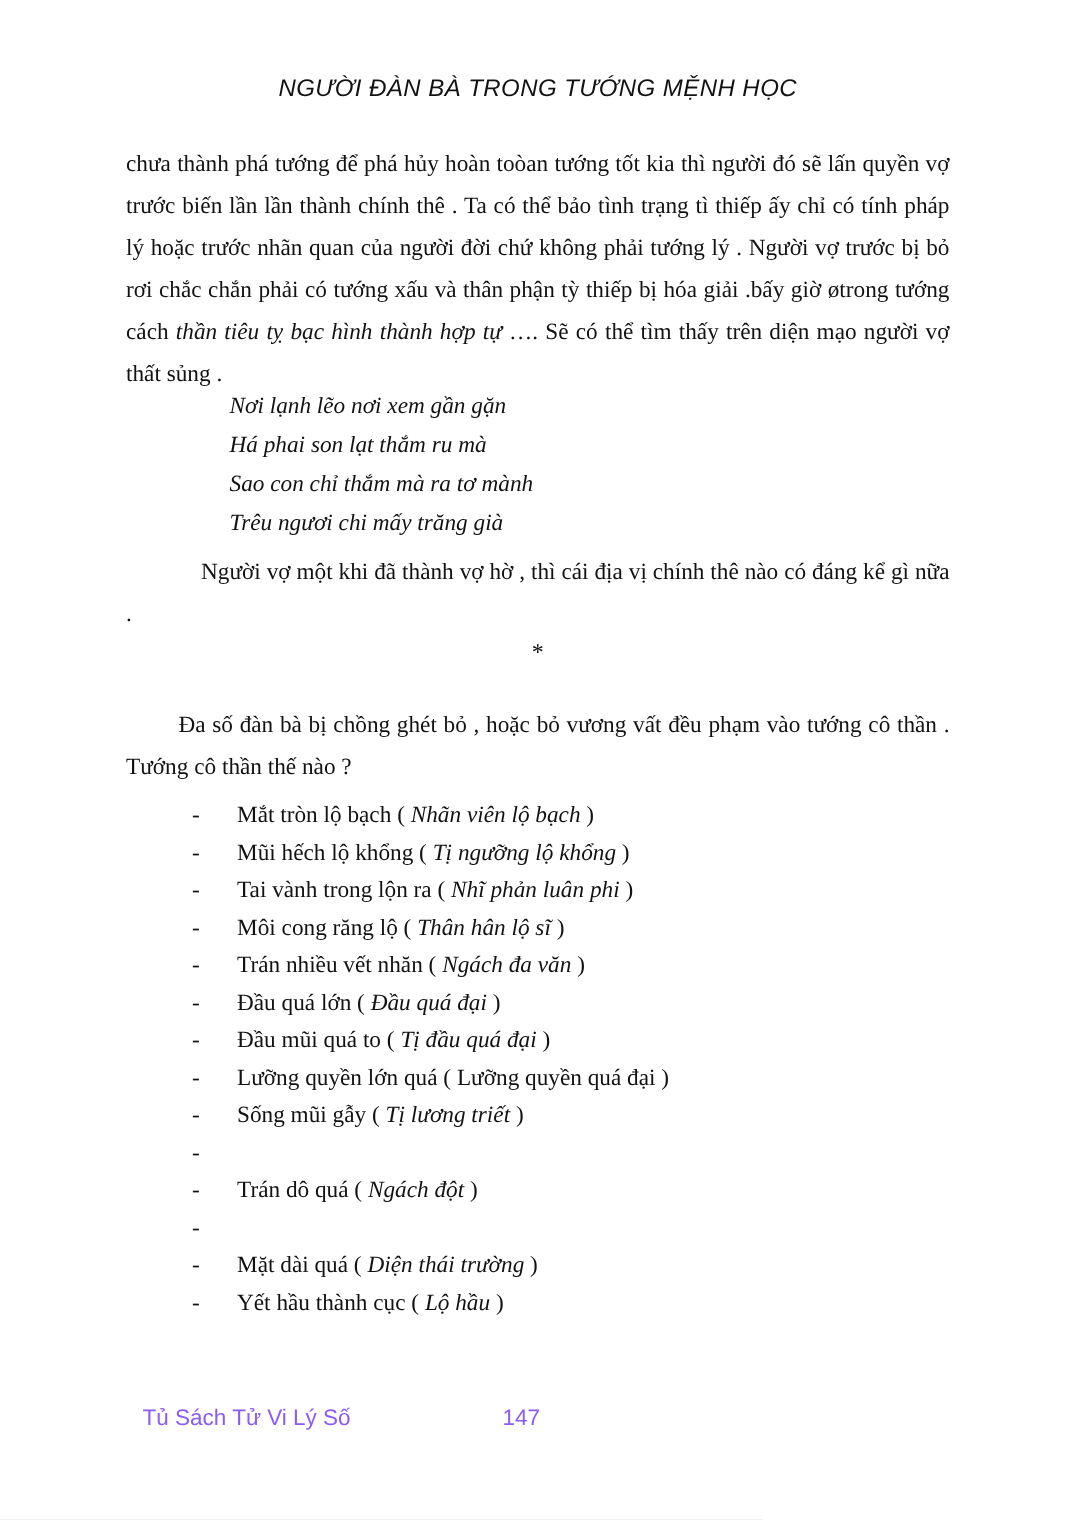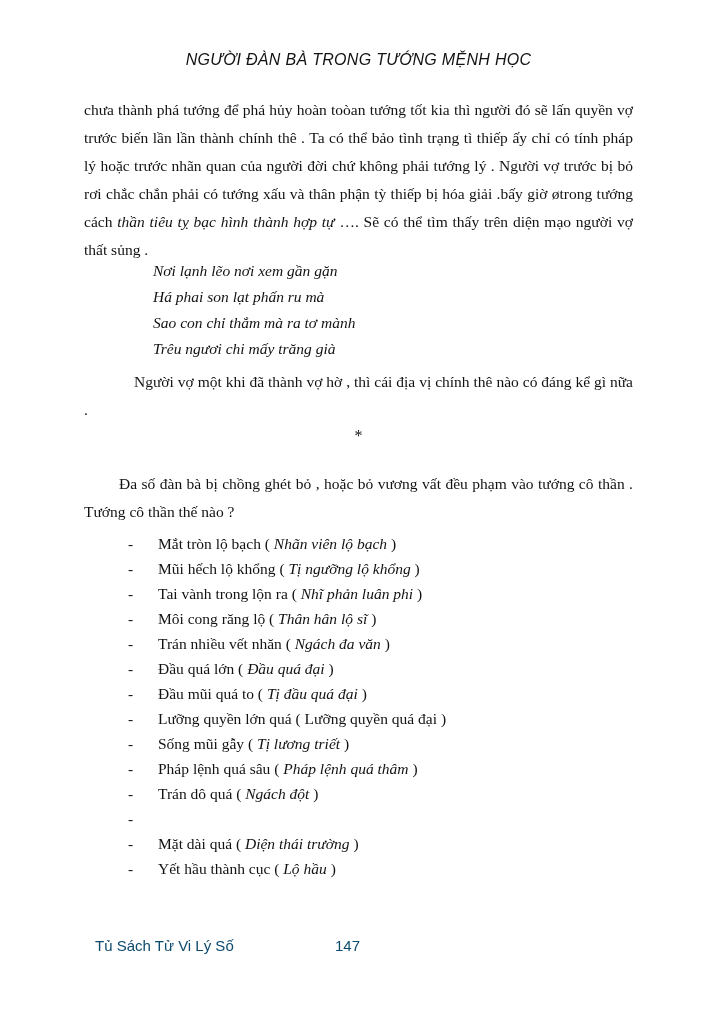--- a/index.html
+++ b/index.html
@@ -64,39 +64,39 @@
   }
   .list-text { flex: 1; }
   .footer {
     position: absolute;
     top: 937px;
     left: 95px;
     right: 24px;
     height: 22px;
     font-family: "Liberation Sans", sans-serif;
     font-size: 15px;
-    color: #0c4a6e;
+    color: #8b5cf6;
   }
   .footer-series { position: absolute; left: 0; top: 0; white-space: nowrap; }
   .footer-page   { position: absolute; left: 240px; top: 0; }
   .footer-note   { position: absolute; right: 0; top: 0; white-space: nowrap; }
 </style>
 </head>
 <body>
 
 <div class="page">
   <div class="content">
 
     <h1 class="doc-title">NGƯỜI ĐÀN BÀ TRONG TƯỚNG MỆNH HỌC</h1>
 
     <p class="para1"><span>chưa thành phá tướng để phá hủy hoàn toòan tướng tốt kia thì người đó sẽ lấn quyền vợ trước biến lần lần thành chính thê . Ta có thể bảo tình trạng tì thiếp ấy chỉ có tính pháp lý hoặc trước nhãn quan của người đời chứ không phải tướng lý . Người vợ trước bị bỏ rơi chắc chắn phải có tướng xấu và thân phận tỳ thiếp bị hóa giải .bấy giờ øtrong tướng cách </span><i>thần tiêu tỵ bạc hình thành hợp tự</i><span> …. Sẽ có thể tìm thấy trên diện mạo người vợ thất sủng .</span></p>
 
     <div class="poem">
       <div>Nơi lạnh lẽo nơi xem gần gặn</div>
-      <div>Há phai son lạt phấn ru mà</div>
+      <div>Há phai son lạt thắm ru mà</div>
       <div>Sao con chỉ thắm mà ra tơ mành</div>
       <div>Trêu ngươi chi mấy trăng già</div>
     </div>
 
     <p class="para2">Người vợ một khi đã thành vợ hờ , thì cái địa vị chính thê nào có đáng kể gì nữa .</p>
 
     <p class="separator">*</p>
 
     <p class="para4">Đa số đàn bà bị chồng ghét bỏ , hoặc bỏ vương vất đều phạm vào tướng cô thần . Tướng cô thần thế nào ?</p>
 
@@ -132,21 +132,20 @@
       <div class="list-row">
           <span class="list-bullet">-</span>
           <span class="list-text"><span>Lưỡng quyền lớn quá ( Lưỡng quyền quá đại )</span><i></i><span></span></span>
         </div>
       <div class="list-row">
           <span class="list-bullet">-</span>
           <span class="list-text"><span>Sống mũi gẫy ( </span><i>Tị lương triết</i><span> )</span></span>
         </div>
       <div class="list-row">
           <span class="list-bullet">-</span>
-          <span class="list-text"><span>Pháp lệnh quá sâu ( </span><i>Pháp lệnh quá thâm</i><span> )</span></span>
         </div>
       <div class="list-row">
           <span class="list-bullet">-</span>
           <span class="list-text"><span>Trán dô quá ( </span><i>Ngách đột</i><span> )</span></span>
         </div>
       <div class="list-row">
           <span class="list-bullet">-</span>
         </div>
       <div class="list-row">
           <span class="list-bullet">-</span>

